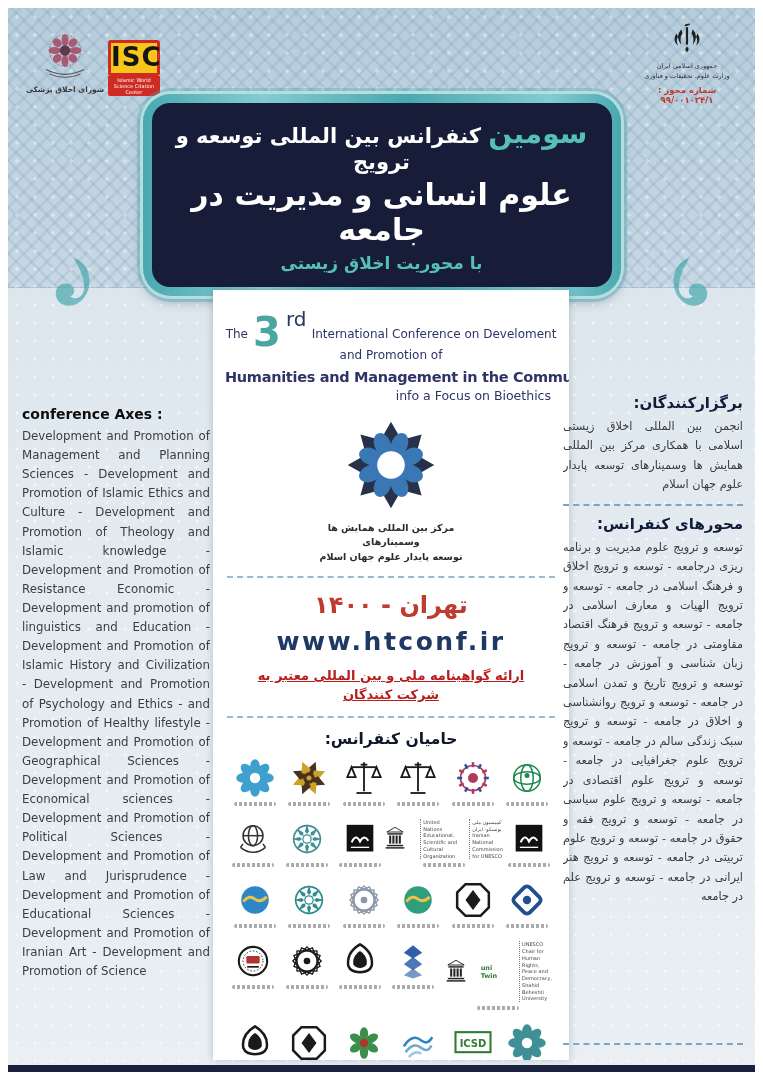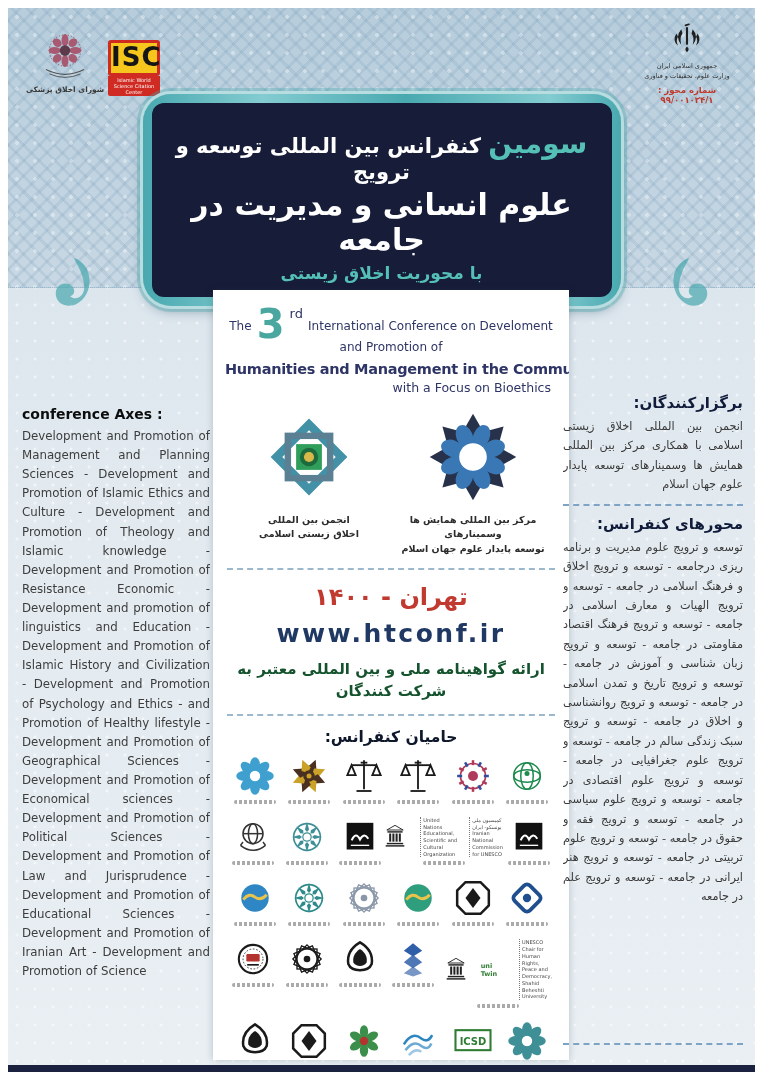--- a/index.html
+++ b/index.html
@@ -18,21 +18,21 @@
       repeating-linear-gradient(45deg, rgba(80,125,160,.12) 0 3px, transparent 3px 11px),
       repeating-linear-gradient(-45deg, rgba(80,125,160,.12) 0 3px, transparent 3px 11px),
       linear-gradient(180deg,#b7cddc,#c8d8e4);
     background-size:18px 18px, auto, auto, auto;
     border-bottom:1px dotted #9fb9cc; }
 
   .frame { position:absolute; left:50%; top:86px; transform:translateX(-50%);
     width:478px; padding:9px; border-radius:28px;
     background:linear-gradient(90deg,#49a9b0,#83ccd1 25%,#49a9b0 55%,#83ccd1 85%,#49a9b0);
     box-shadow:0 0 0 3px #b7dde0, 0 0 0 6px rgba(73,169,176,.35), 0 5px 12px rgba(30,70,95,.4); }
-  .panel { background:#171c38; border-radius:12px; padding:24px 18px 14px; text-align:center; color:#fff; direction:rtl; }
+  .panel { background:#171c38; border-radius:18px; padding:14px 18px 14px; text-align:center; color:#fff; direction:rtl; }
   .t1 { font-size:21px; font-weight:bold; }
   .t1 .accent { color:#54c0b6; font-size:28px; }
   .t2 { font-size:30px; font-weight:bold; margin-top:3px; }
   .t3 { font-size:17px; font-weight:bold; color:#54c0b6; margin-top:6px; }
 
   .logo-med { position:absolute; left:16px; top:20px; width:82px; text-align:center; }
   .logo-med svg { width:52px; height:52px; }
   .med-cap { font-size:7.5px; color:#3a3a3a; font-weight:bold; margin-top:1px; }
   .logo-isc { position:absolute; left:100px; top:32px; width:52px; }
   .isc-box { background:#f6c61c; border:3px solid #cf2b23; border-radius:3px; text-align:center;
@@ -60,34 +60,34 @@
   .rdash { border-top:2px dashed #7fa3c4; margin:9px 0; }
   .axes-text { flex:1; overflow:hidden; }
   .cline { font-size:11.5px; color:#222; margin-top:5px; }
 
   
   .col-center { position:absolute; left:205px; top:282px; width:356px; bottom:12px; background:#fff;
     box-shadow:0 0 7px rgba(30,60,80,.25); padding:16px 12px 4px; overflow:hidden; }
   .et { color:#2e3566; text-align:center; line-height:1.3; }
   .et .the { font-size:12px; }
   .et .num { font-size:40px; font-weight:bold; color:#4aa7a0; vertical-align:-8px; line-height:0; }
-  .et .ord { font-size:13px; vertical-align:12px;text-align:right; }
+  .et .ord { font-size:20px; vertical-align:12px;text-align:right; }
   .et .l1 { font-size:12px; }
   .et .l2 { display:block; font-size:14.5px; font-weight:bold; letter-spacing:-0.3px; white-space:nowrap; margin-top:3px; }
   .et .l3 { display:block; font-size:12.5px; text-align:right; margin-top:2px; padding-right:6px; }
 
   .orgs { display:flex; justify-content:space-evenly; align-items:flex-start; margin-top:14px; }
   .org { width:160px; text-align:center; }
   .org svg { width:92px; height:92px; }
   .org-cap { font-size:9.5px; font-weight:bold; color:#2b2b2b; line-height:1.55; margin-top:6px; direction:rtl; }
 
   .dash { border-top:2px dashed #9cb8cc; margin:11px 2px 0; }
   .city { color:#c03a30; font-weight:bold; font-size:24px; text-align:center; margin-top:13px; direction:rtl; }
   .web  { color:#203864; font-weight:bold; font-size:25px; letter-spacing:2.5px; text-align:center; margin-top:8px; }
-  .cert { font-size:15px; font-weight:bold; color:#14532d; text-align:center; margin-top:10px; line-height:1.5; direction:rtl; }
+  .cert { font-size:13px; font-weight:bold; color:#b91c1c; text-align:center; margin-top:10px; line-height:1.5; direction:rtl;text-decoration:underline; }
   .sup  { font-size:15.5px; font-weight:bold; color:#0f172a; text-align:center; margin:12px 0 10px; direction:rtl; }
 
   .sp-row { display:flex; justify-content:space-evenly; align-items:flex-start; margin-bottom:13px; }
   .sp-cell { display:flex; flex-direction:column; align-items:center; width:50px; }
   .sp-cell.wide { width:112px; }
   .sp-svg { width:40px; height:40px; }
   .lcap { width:42px; height:4px; margin-top:4px; border-radius:2px; opacity:.65;
     background:repeating-linear-gradient(90deg,#7d7d7d 0 3px, transparent 3px 5px); }
   .uwrap { display:flex; gap:11px; align-items:center; }
   .usvg { width:28px; height:28px; flex:none; }
@@ -167,37 +167,24 @@
       <div class="lbody">Development and Promotion of Management and Planning Sciences - Development and Promotion of Islamic Ethics and Culture - Development and Promotion of Theology and Islamic knowledge - Development and Promotion of Resistance Economic - Development and promotion of linguistics and Education - Development and Promotion of Islamic History and Civilization - Development and Promotion of Psychology and Ethics - and Promotion of Healthy lifestyle - Development and Promotion of Geographical Sciences - Development and Promotion of Economical sciences - Development and Promotion of Political Sciences - Development and Promotion of Law and Jurisprudence - Development and Promotion of Educational Sciences - Development and Promotion of Iranian Art - Development and Promotion of Science</div>
     </div>
 
     <div class="col-center">
       <div class="et">
         <span class="the">The</span>
         <span class="num">3</span>
         <span class="ord">rd</span>
         <span class="l1">International Conference on Develoment and Promotion of</span>
         <span class="l2">Humanities and Management in the Community</span>
-        <span class="l3">with a Focus on Bioethics</span>
+        <span class="l3">info a Focus on Bioethics</span>
       </div>
 
       <div class="orgs">
-        <div class="org">
-          <svg viewBox="0 0 100 100">
-            <rect x="25" y="25" width="50" height="50" fill="none" stroke="#4291a6" stroke-width="9" transform="rotate(45 50 50)"></rect>
-            <rect x="27" y="27" width="46" height="46" fill="none" stroke="#5b7f93" stroke-width="7"></rect>
-            <rect x="36" y="36" width="28" height="28" fill="#2f9e5b"></rect>
-            <circle cx="50" cy="50" r="10" fill="#1d6b3c"></circle>
-            <circle cx="50" cy="50" r="5.5" fill="#d9b84a"></circle>
-          </svg>
-          <div class="org-cap">
-            <span>انجمن بین المللی</span><br>
-            <span>اخلاق زیستی اسلامی</span>
-          </div>
-        </div>
         <div class="org">
           <svg id="org-logo-right" viewBox="0 0 100 100">
               <polygon points="50,3 62,24 50,33 38,24" fill="#27324a" transform="rotate(0 50 50)"></polygon>
               <polygon points="50,3 62,24 50,33 38,24" fill="#27324a" transform="rotate(45 50 50)"></polygon>
               <polygon points="50,3 62,24 50,33 38,24" fill="#27324a" transform="rotate(90 50 50)"></polygon>
               <polygon points="50,3 62,24 50,33 38,24" fill="#27324a" transform="rotate(135 50 50)"></polygon>
               <polygon points="50,3 62,24 50,33 38,24" fill="#27324a" transform="rotate(180 50 50)"></polygon>
               <polygon points="50,3 62,24 50,33 38,24" fill="#27324a" transform="rotate(225 50 50)"></polygon>
               <polygon points="50,3 62,24 50,33 38,24" fill="#27324a" transform="rotate(270 50 50)"></polygon>
               <polygon points="50,3 62,24 50,33 38,24" fill="#27324a" transform="rotate(315 50 50)"></polygon>

